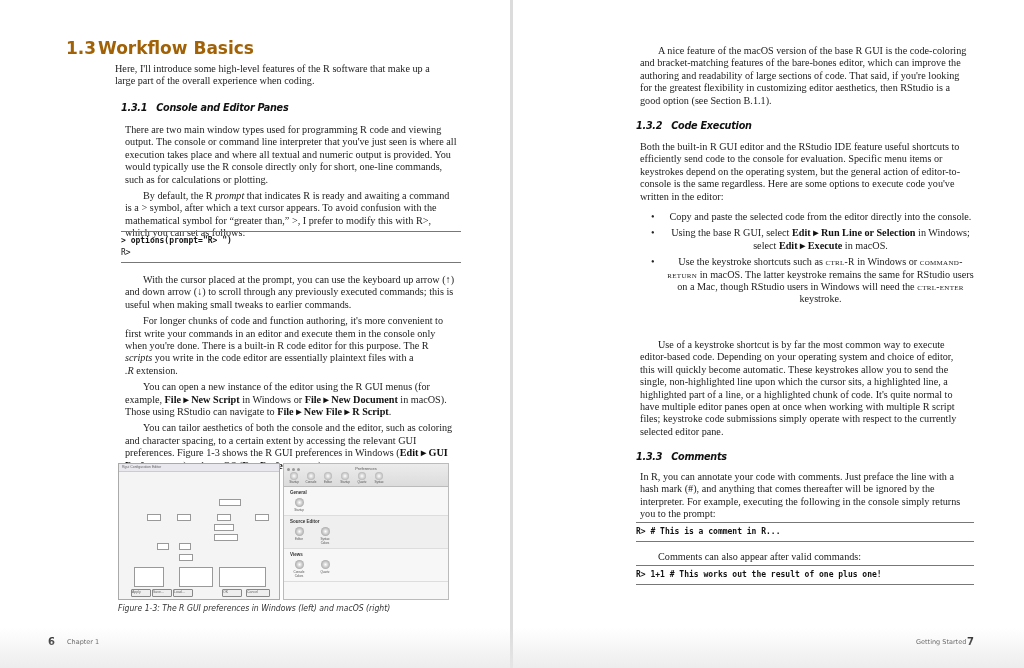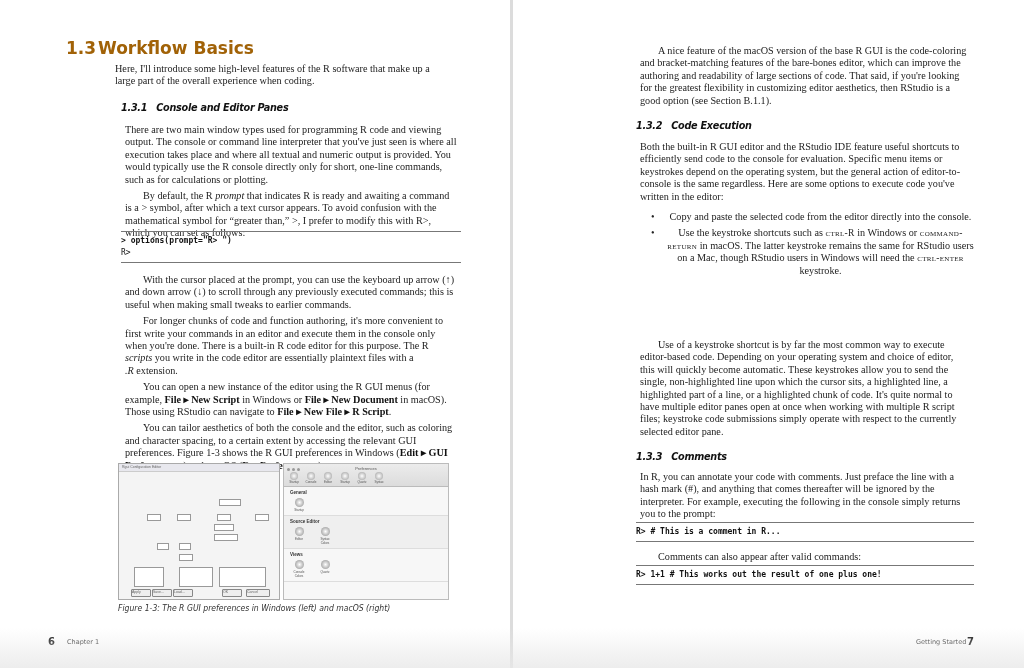--- a/index.html
+++ b/index.html
@@ -160,20 +160,21 @@
 </div>
 
 <div class="h3" style="left:636px; top:119px;">
   <span class="num">1.3.2</span><span>Code Execution</span>
 </div>
 
 <div class="para" style="left:636px; top:137px; width:338px;">
   <p>Both the built-in R GUI editor and the RStudio IDE feature useful shortcuts to efficiently send code to the console for evaluation. Specific menu items or keystrokes depend on the operating system, but the general action of editor-to-console is the same regardless. Here are some options to execute code you've written in the editor:</p>
   <ul class="bullets" style="margin-top:8px;">
     <li><span>Copy and paste the selected code from the editor directly into the console.</span></li>
+    <li><span>Using the base R GUI, select </span><b>Edit ▸ Run Line or Selection</b><span> in Windows; select </span><b>Edit ▸ Execute</b><span> in macOS.</span></li>
     <li><span>Use the keystroke shortcuts such as </span><span class="sc">ctrl-R</span><span> in Windows or </span><span class="sc">command-return</span><span> in macOS. The latter keystroke remains the same for RStudio users on a Mac, though RStudio users in Windows will need the </span><span class="sc">ctrl-enter</span><span> keystroke.</span></li>
   </ul>
 </div>
 
 <div class="para" style="left:636px; top:335px; width:338px;">
   <p class="indent">Use of a keystroke shortcut is by far the most common way to execute editor-based code. Depending on your operating system and choice of editor, this will quickly become automatic. These keystrokes allow you to send the single, non-highlighted line upon which the cursor sits, a highlighted line, a highlighted part of a line, or a highlighted chunk of code. It's quite normal to have multiple editor panes open at once when working with multiple R script files; keystroke code submissions simply operate with respect to the currently selected editor pane.</p>
 </div>
 
 <div class="h3" style="left:636px; top:450px;">
   <span class="num">1.3.3</span><span>Comments</span>

